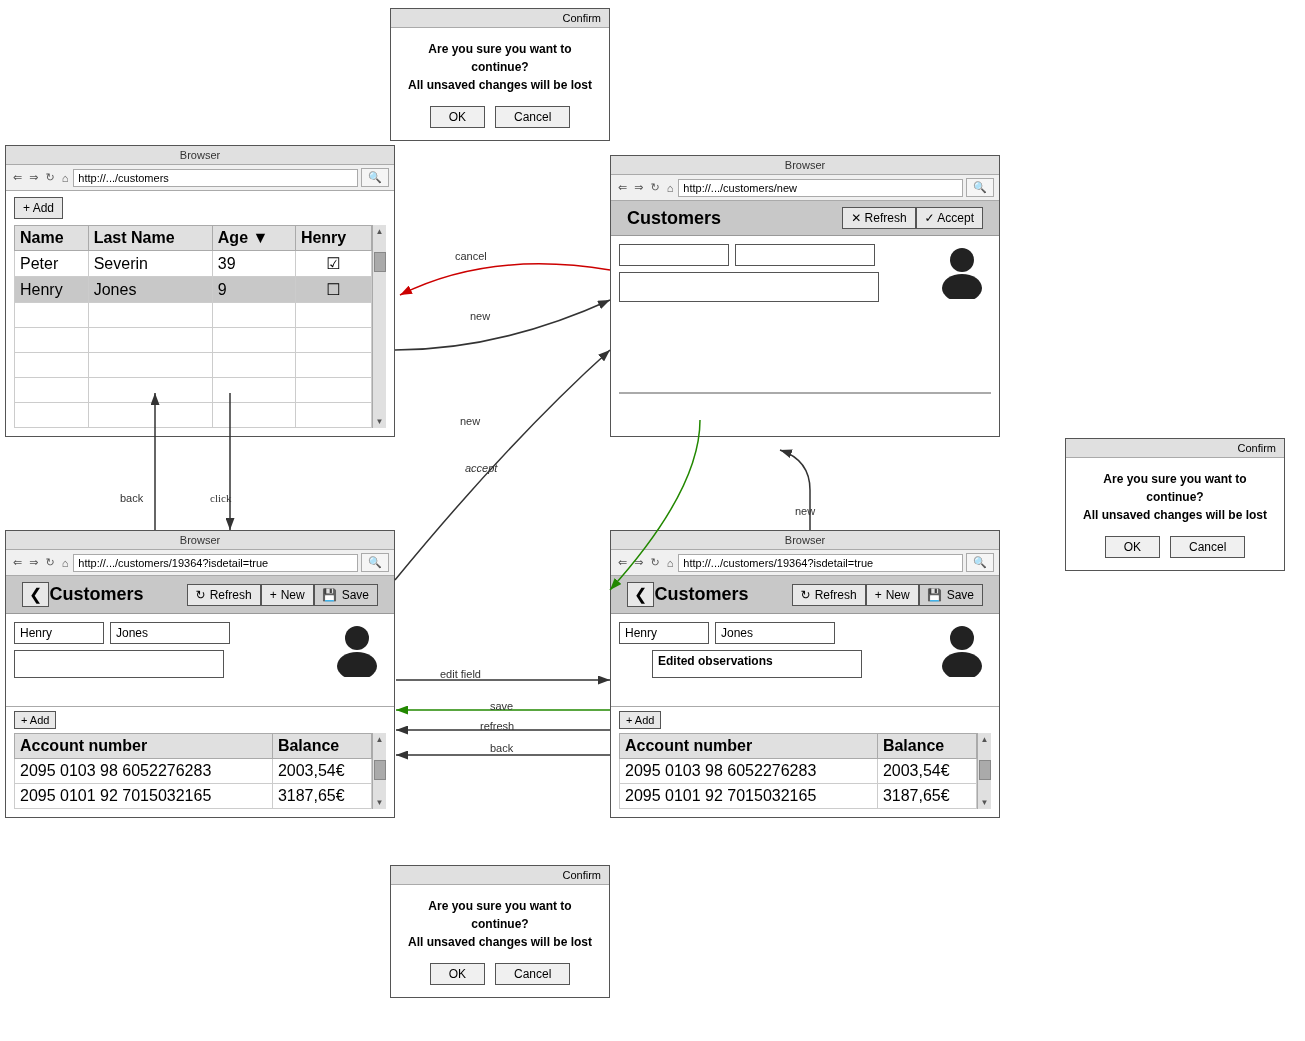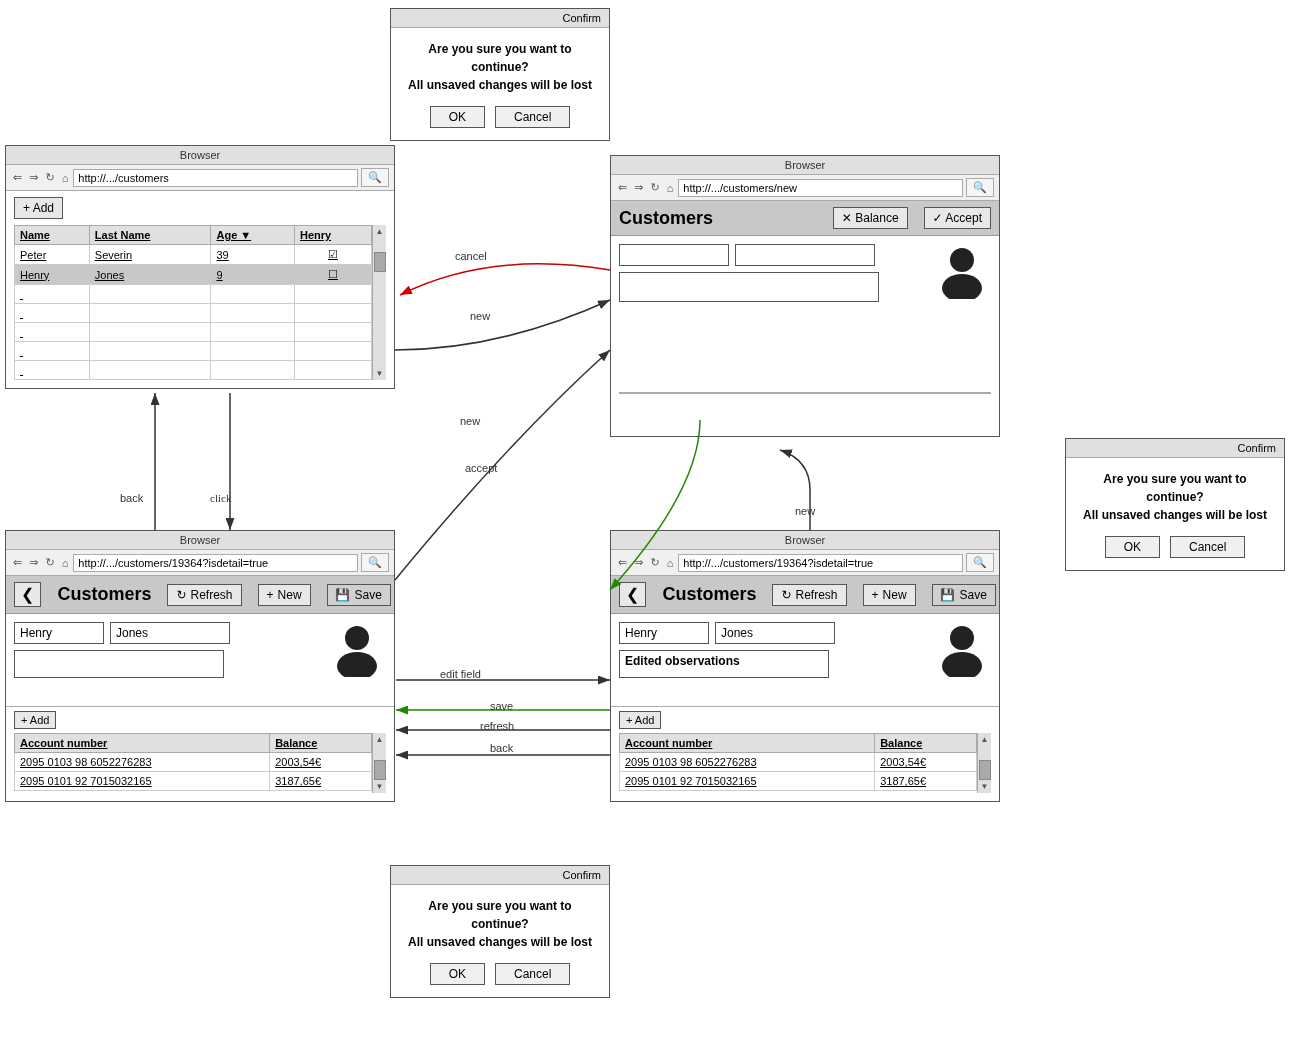--- a/index.html
+++ b/index.html
@@ -54,24 +54,24 @@
       border: 1px solid #aaa;
       background: #f5f5f5;
       padding: 2px 6px;
       font-size: 11px;
       cursor: pointer;
     }
 
     
     .app-header {
       background: #c8c8c8;
-      padding: 6px 8px;
+      padding: 6px 16px;
       display: flex;
       align-items: center;
-      gap: 16px;
+      gap: 0;
       border-bottom: 1px solid #999;
     }
     .app-title {
       font-size: 18px;
       font-weight: bold;
       flex: 1;
     }
     .btn {
       border: 1.5px solid #555;
       background: #e8e8e8;
@@ -114,22 +114,21 @@
       right: 12px;
       top: 8px;
       width: 50px;
       height: 55px;
     }
 
     
     .data-table {
       width: 100%;
       border-collapse: collapse;
-      font-size: 11px;
-      text-decoration: underline;
+      font-size: 16px;
     }
     .data-table th {
       background: #e0e0e0;
       border: 1px solid #aaa;
       padding: 3px 5px;
       text-align: left;
       font-weight: bold;
     }
     .data-table td {
       border: 1px solid #ccc;
@@ -354,21 +353,21 @@
   <div class="browser-toolbar">
     <button class="browser-nav-btn">⇐</button>
     <button class="browser-nav-btn">⇒</button>
     <button class="browser-nav-btn">↻</button>
     <button class="browser-nav-btn">⌂</button>
     <input class="browser-url" value="http://.../customers/new" style="">
     <button class="browser-search-btn">🔍</button>
   </div>
   <div class="app-header">
     <span class="app-title">Customers</span>
-    <button class="btn">✕ Balance</button>
+    <button class="btn">✕ Refresh</button>
     <button class="btn">✓ Accept</button>
   </div>
   <div class="form-area" style="min-height:200px;">
     <div class="form-row">
       <input class="form-input" style="width: 110px;" value="">
       <input class="form-input" style="width: 140px;" value="">
     </div>
     <div class="form-row">
       <input class="form-input" style="width: 260px; height: 30px;" value="">
     </div>
@@ -463,21 +462,21 @@
     <button class="btn">↻ <span>Refresh</span></button>
     <button class="btn">+ <span>New</span></button>
     <button class="btn btn-save">💾 <span>Save</span></button>
   </div>
   <div class="form-area" style="position:relative;">
     <div class="form-row">
       <input class="form-input" style="width: 90px;" value="Henry">
       <input class="form-input" style="width: 120px;" value="Jones">
     </div>
     <div class="form-row">
-      <div class="form-input bold-text" style="width:210px; min-height:28px; padding:3px 5px;">Edited observations</div>
+      <div class="form-input bold-text" style="width:210px; min-height:28px; padding:3px 5px;margin-left:33px;">Edited observations</div>
     </div>
     <svg style="position:absolute; right:12px; top:8px; width:50px; height:55px;" viewBox="0 0 50 55">
       <circle cx="25" cy="16" r="12" fill="#222"></circle>
       <ellipse cx="25" cy="44" rx="20" ry="14" fill="#222"></ellipse>
     </svg>
     <div style="height:10px;"></div>
   </div>
   <div class="sub-section">
     <div class="sub-header">
       <button class="add-btn-small">+ Add</button>
@@ -573,18 +572,18 @@
   <line x1="610" y1="730" x2="396" y2="730" stroke="#333" stroke-width="1.5" marker-end="url(#arrowhead-black)"></line>
 
   <line x1="610" y1="755" x2="396" y2="755" stroke="#333" stroke-width="1.5" marker-end="url(#arrowhead-black)"></line>
 </svg>
 
 <span class="arrow-label" style="left:120px; top:492px;">back</span>
 <span class="arrow-label" style="left:210px; top:492px;font-family:Liberation Serif, serif;">click</span>
 <span class="arrow-label" style="left:455px; top:250px;">cancel</span>
 <span class="arrow-label" style="left:470px; top:310px;">new</span>
 <span class="arrow-label" style="left:460px; top:415px;">new</span>
-<span class="arrow-label" style="left:465px; top:462px;">accept</span>
+<span class="arrow-label" style="left:465px; top:462px;font-style:italic;">accept</span>
 <span class="arrow-label" style="left:795px; top:505px;">new</span>
 <span class="arrow-label" style="left:440px; top:668px;">edit field</span>
 <span class="arrow-label" style="left:490px; top:700px;">save</span>
 <span class="arrow-label" style="left:480px; top:720px;">refresh</span>
 <span class="arrow-label" style="left:490px; top:742px;">back</span>
 
 </body></html>

